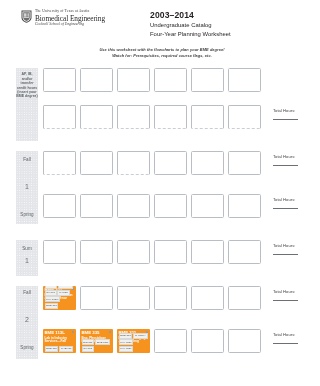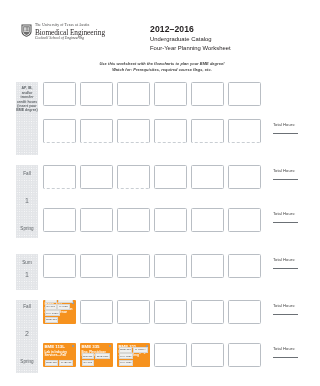--- a/index.html
+++ b/index.html
@@ -13,21 +13,21 @@
     overflow: hidden;
     font-family: "Liberation Sans", sans-serif;
     color: #231f20;
     position: relative;
   }
 
   
   .header {
     display: flex;
     align-items: flex-start;
-    padding: 24px 0 0 0;
+    padding: 10px 0 0 0;
   }
   .brand {
     display: flex;
     align-items: flex-start;
     margin-left: 21px;
     width: 104px;
   }
   .brand-shield {
     width: 11px;
     height: 13px;
@@ -253,21 +253,21 @@
       <rect x="5.4" y="14.4" width="10.6" height="1.3" fill="#ffffff"></rect>
     </svg>
     <div class="brand-lines">
       <div class="brand-univ">The University of Texas at Austin</div>
       <div class="brand-dept">Biomedical Engineering</div>
       <div class="brand-school">Cockrell School of Engineering</div>
     </div>
   </div>
 
   <div class="titleblock">
-    <div class="t-years">2012–2016</div>
+    <div class="t-years">2003–2014</div>
     <div class="t-sub">Undergraduate Catalog</div>
     <div class="t-sub">Four-Year Planning Worksheet</div>
   </div>
 </div>
 
 <div class="instructions">
   <div>Use this worksheet with the flowcharts to plan your BME degree!</div>
   <div>Watch for: Prerequisites, required course flags, etc.</div>
 </div>
 

